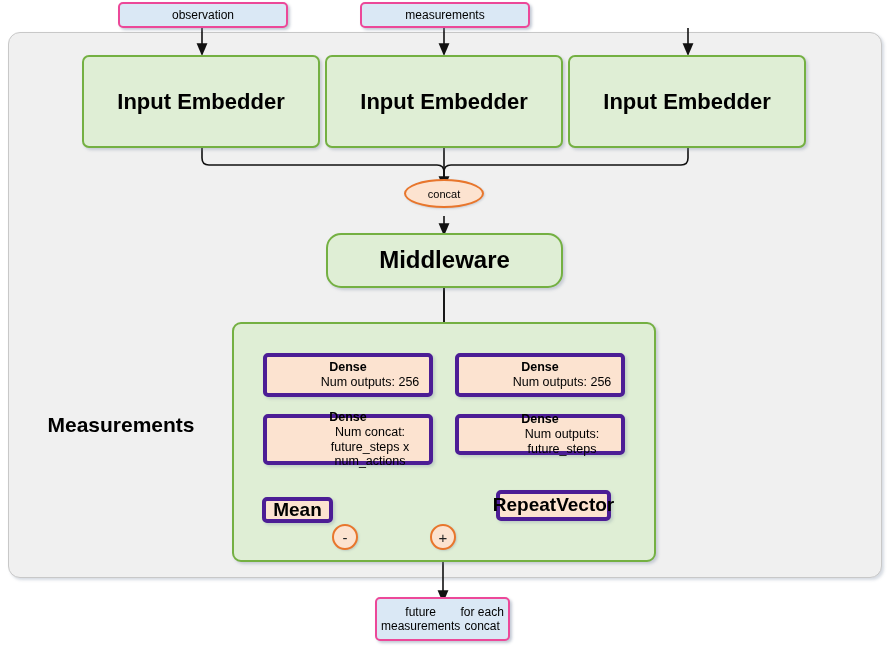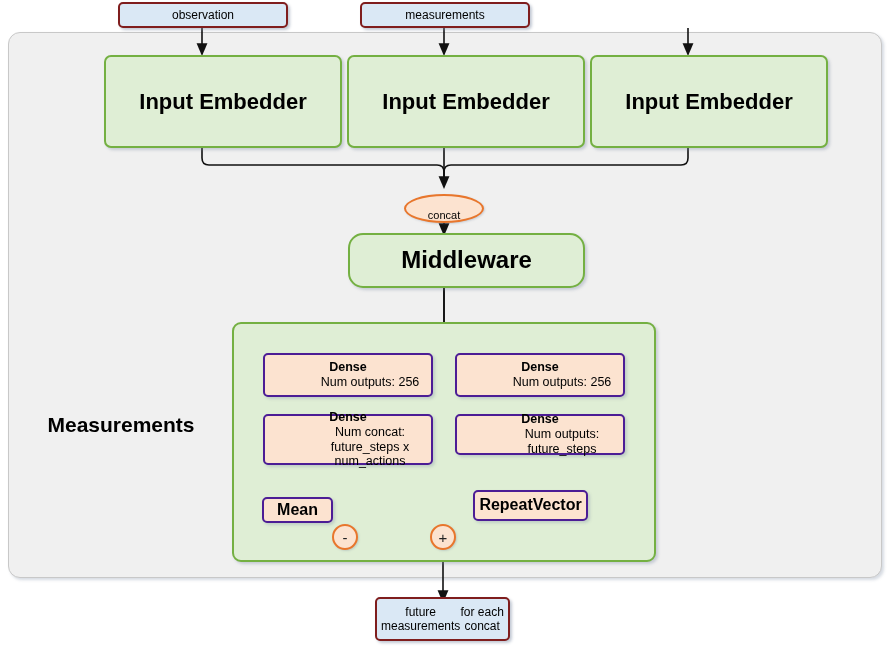--- a/index.html
+++ b/index.html
@@ -47,34 +47,33 @@
     background: #f0f0f0;
     border: 1px solid #c8c8c8;
     border-radius: 12px;
     box-shadow: 2px 2px 3px rgba(120,135,160,0.30);
     box-sizing: border-box;
   }
 
   
   .io-box {
     background: #dae8f5;
-    border: 2px solid #7f1d1d;
+    border: 2px solid #ec4899;
     border-radius: 5px;
     box-shadow: 2px 2px 3px rgba(120,135,160,0.45);
     font-size: 12px;
     padding: 2px 4px;
   }
 
   
   .green-box {
     background: #dfeed5;
     border: 2.5px solid #74b042;
     border-radius: 7px;
     box-shadow: 2px 2px 3px rgba(120,135,160,0.35);
-    margin-left: 22px;
   }
   .green-box.embedder {
     font-size: 22px;
     font-weight: bold;
   }
   .green-box.middleware {
     font-size: 24px;
     font-weight: bold;
     border-radius: 15px;
   }
@@ -84,38 +83,38 @@
     background: #dfeed5;
     border: 2.5px solid #74b042;
     border-radius: 9px;
     box-shadow: 2px 2px 3px rgba(120,135,160,0.35);
     box-sizing: border-box;
   }
 
   
   .orange-box {
     background: #fce3d0;
-    border: 2px solid #4c1d95;
+    border: 4px solid #4c1d95;
     border-radius: 5px;
     box-shadow: 2px 2px 3px rgba(120,135,160,0.30);
     font-size: 12.5px;
     flex-direction: column;
     padding: 2px 5px;
   }
   .orange-box .line-title {
     font-weight: bold;
     font-size: 12.5px;
   }
   .orange-box .line-sub {
     font-size: 12.5px;
     padding-left: 44px;
   }
   .orange-box.single {
     font-weight: bold;
-    font-size: 16px;
+    font-size: 19px;
   }
 
   
   .ellipse-node {
     position: absolute;
     background: #fce3d0;
     border: 2px solid #e8762c;
     border-radius: 50%;
     box-sizing: border-box;
     display: flex;
@@ -210,21 +209,21 @@
   <div class="node green-box embedder" style="left:82px; top:55px; width:238px; height:93px;">
     <span>Input Embedder</span>
   </div>
   <div class="node green-box embedder" style="left:325px; top:55px; width:238px; height:93px;">
     <span>Input Embedder</span>
   </div>
   <div class="node green-box embedder" style="left:568px; top:55px; width:238px; height:93px;">
     <span>Input Embedder</span>
   </div>
 
-  <div class="ellipse-node" style="left:404px; top:194px; width:80px; height:29px;align-items:flex-end;">
+  <div class="ellipse-node" style="left:404px; top:179px; width:80px; height:29px;">
     <span>concat</span>
   </div>
 
   <div class="node green-box middleware" style="left:326px; top:233px; width:237px; height:55px;">
     <span>Middleware</span>
   </div>
 
   <div class="head-container" style="left:232px; top:322px; width:424px; height:240px;"></div>
 
   <div class="head-title" style="left:26px; top:412px; width:190px;">
@@ -253,21 +252,21 @@
   <div class="node orange-box" style="left:455px; top:353px; width:170px; height:44px;">
     <span class="line-title">Dense</span>
     <span class="line-sub">Num outputs: 256</span>
   </div>
 
   <div class="node orange-box" style="left:455px; top:414px; width:170px; height:41px;">
     <span class="line-title">Dense</span>
     <span class="line-sub">Num outputs: future_steps</span>
   </div>
 
-  <div class="node orange-box single" style="left:473px; top:490px; width:115px; height:31px;">
+  <div class="node orange-box single" style="left:496px; top:490px; width:115px; height:31px;">
     <span>RepeatVector</span>
   </div>
 
   <div class="op-circle" style="left:430px; top:524px; width:26px; height:26px;">
     <span>+</span>
   </div>
 
   <div class="node io-box" style="left:375px; top:597px; width:135px; height:44px; flex-direction:row;">
     <span>future measurements</span>
     <span>for each concat</span>

